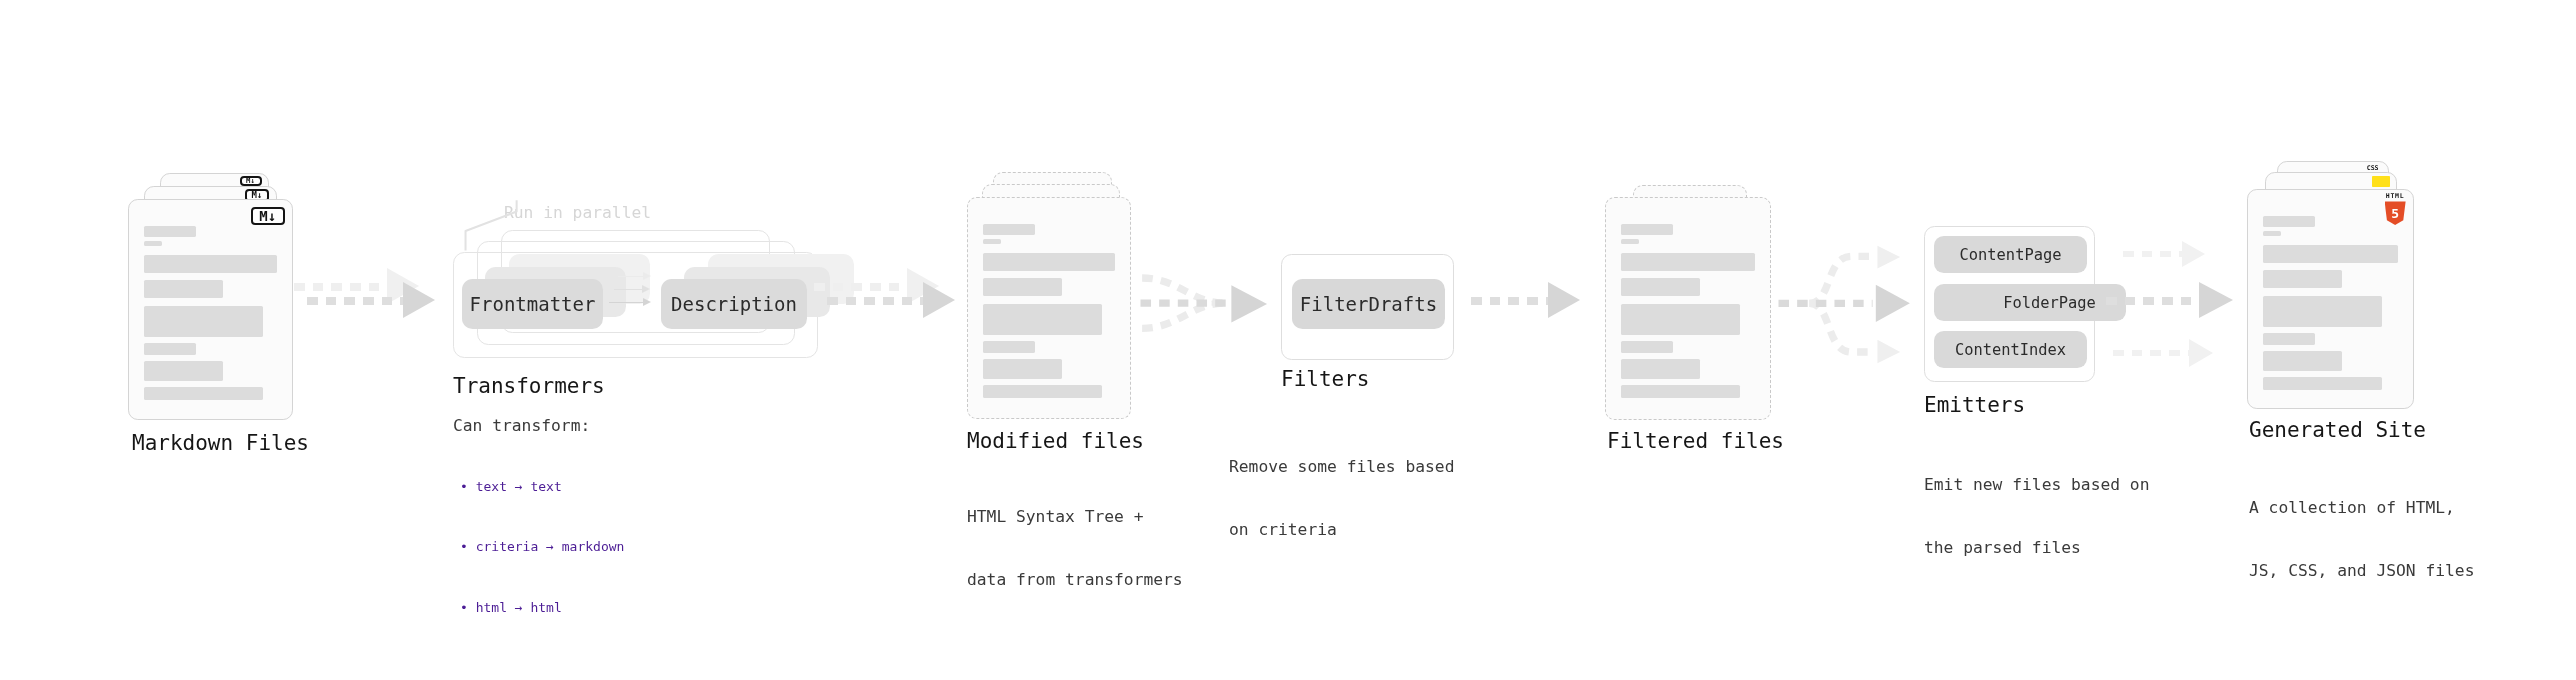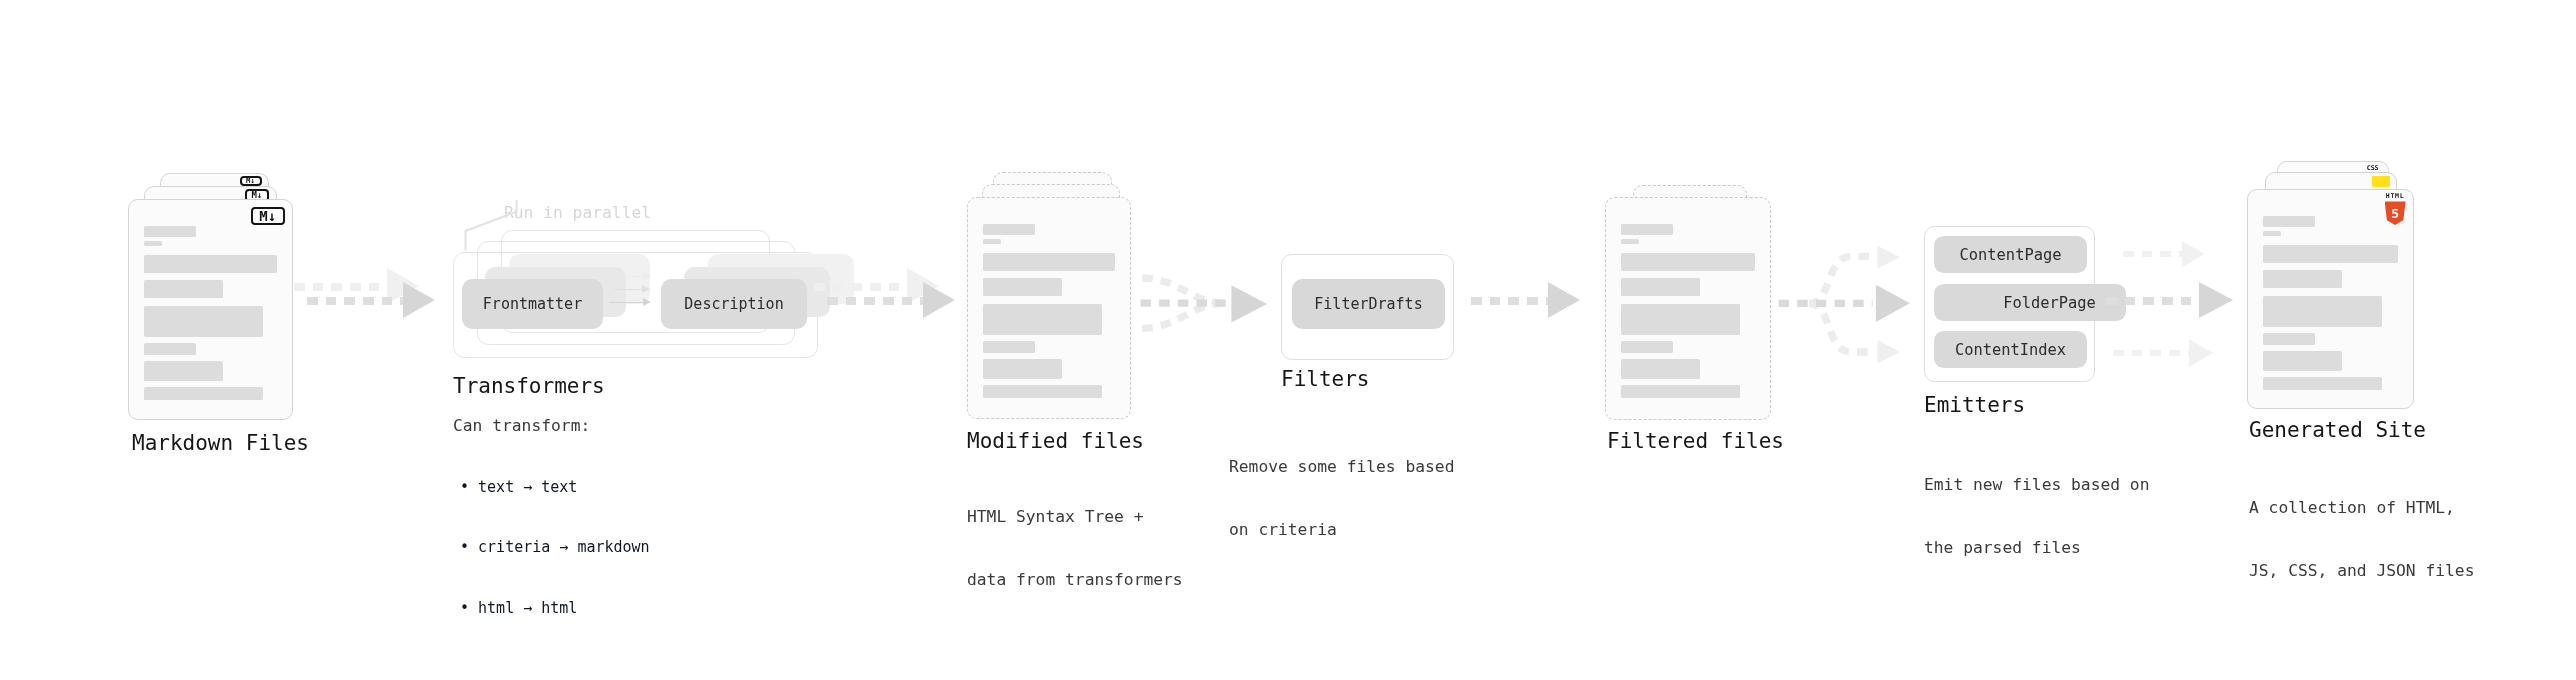--- a/index.html
+++ b/index.html
@@ -29,26 +29,26 @@
   .jsbadge{position:absolute;border-radius:0.8px;}
   .html5badge{position:absolute;width:26px;text-align:center;}
   .html5badge .t{font-size:6.5px;font-weight:bold;color:#141414;letter-spacing:0.8px;line-height:1;}
   .html5badge .shield{width:21px;height:23.6px;margin:1.6px auto 0;color:#fff;font-size:13px;font-weight:bold;
        display:flex;align-items:center;justify-content:center;
        clip-path:polygon(0 0,100% 0,89% 80%,50% 100%,11% 80%);}
 
   
   .heading{position:absolute;font-size:21px;line-height:1.1;color:#161616;white-space:pre;}
   .sub{position:absolute;font-size:16.3px;line-height:21px;color:#3a3a3a;white-space:pre;}
-  .bullets{position:absolute;font-size:15px;line-height:20.3px;color:#0f172a;white-space:pre;}
+  .bullets{position:absolute;font-size:13px;line-height:20.3px;color:#4c1d95;white-space:pre;}
   .note{position:absolute;font-size:16.3px;color:#d6d6d6;white-space:pre;}
 
   
   .pill{position:absolute;display:flex;align-items:center;justify-content:center;background:#dbdbdb;
-        border-radius:10.6px;font-size:15px;color:#2b2b2b;}
+        border-radius:10.6px;font-size:19px;color:#2b2b2b;}
   .pill.sm{font-size:15.4px;border-radius:9.8px;background:#d9d9d9;}
   .ghost1{background:#e8e8e8;}
   .ghost2{background:#f1f1f1;}
   .obox{position:absolute;border:1.6px solid #e4e4e4;border-radius:11.4px;box-sizing:border-box;}
   .wbox{position:absolute;border:1.6px solid #dedede;border-radius:10.6px;background:#ffffff;box-sizing:border-box;}
 
   
   .darrow{position:absolute;}
   .darrow .dl-line{position:absolute;left:0;height:7.3px;
         background:repeating-linear-gradient(to right,var(--c) 0 10.6px,transparent 10.6px 18.7px);}

